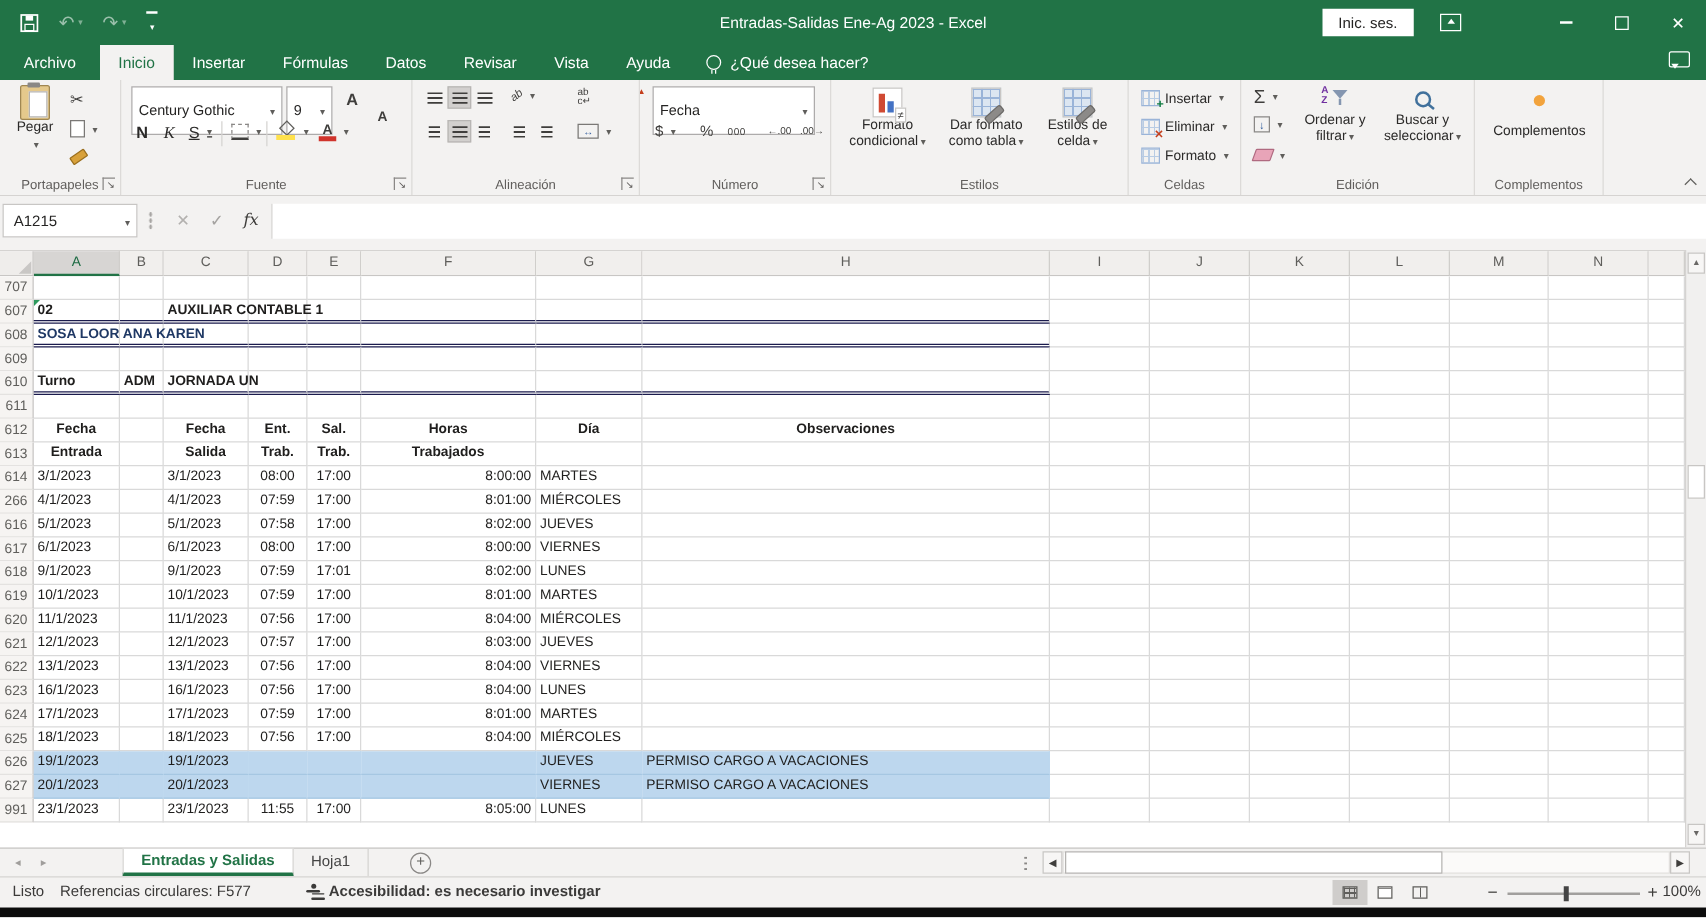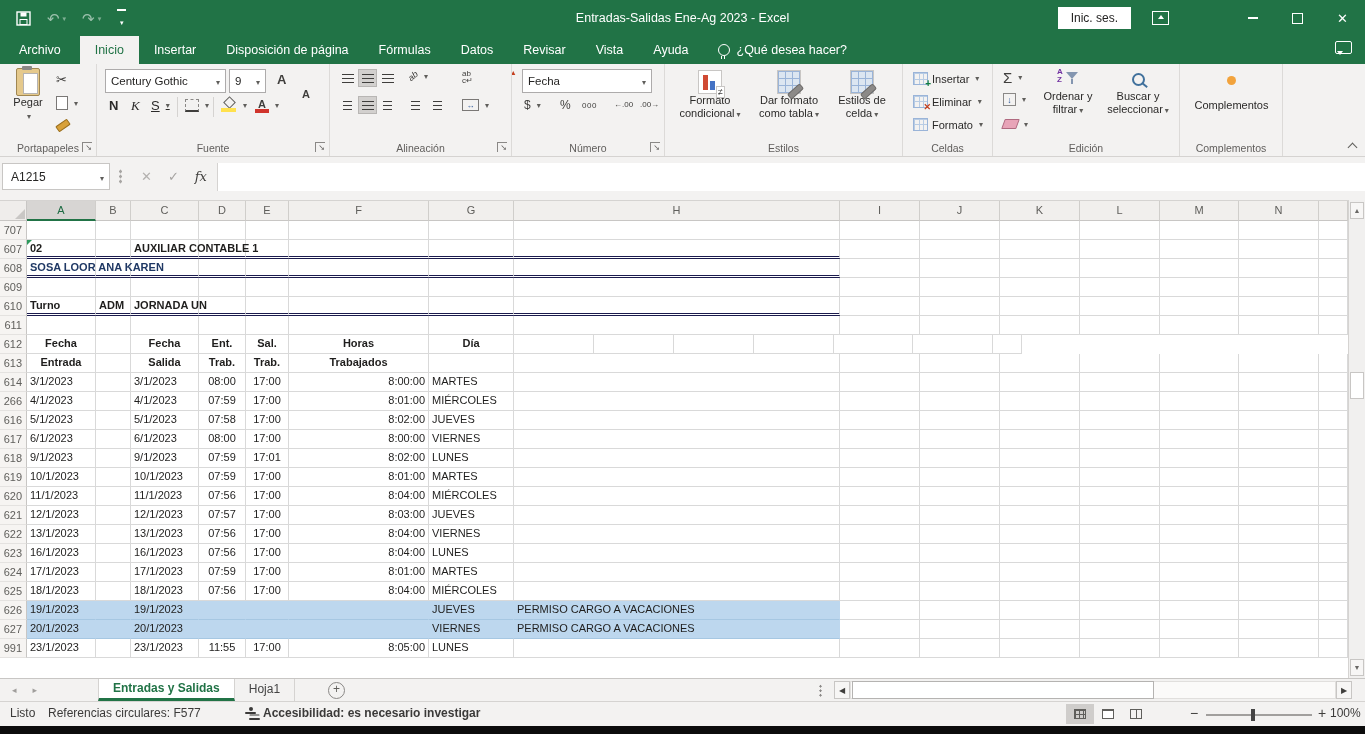--- a/index.html
+++ b/index.html
@@ -53,21 +53,21 @@
   .sb{position:absolute;display:flex;align-items:center;gap:4px;white-space:nowrap}
   
   .clip{width:22px;height:26px;background:#e5c98c;border:1px solid #a08752;border-radius:2px;position:relative}
   .clip::before{content:"";position:absolute;left:5px;top:-3px;width:10px;height:4px;background:#8a8886;border-radius:1px}
   .clip::after{content:"";position:absolute;left:6px;top:4px;width:13px;height:19px;background:#fff;border:1px solid #b5b3b1}
   .scis{font-size:13px;color:#3f3e3c}
   .copyic{width:10px;height:12px;border:1px solid #7a7876;background:#fff;position:relative}
   .copyic::after{content:"";position:absolute;left:3px;top:-4px;width:10px;height:12px;border:1px solid #7a7876;background:#fff;z-index:-1}
   .fmtbrush{width:12px;height:5px;background:#d8a13a;border:1px solid #9a6f1e;transform:rotate(-35deg);border-radius:1px}
   
-  .combo{position:absolute;background:#fff;border:1px solid #adabab;height:24px;display:flex;align-items:center;
+  .combo{position:absolute;background:#fff;border:1px solid #adabab;height:39px;display:flex;align-items:center;
          font-size:11.5px;padding:0 5px;box-sizing:border-box;color:#252423}
   .combo .dar{margin-left:auto}
   .grow-a{font-size:13px;font-weight:bold;color:#3f3e3c;position:relative}
   .grow-a i{position:absolute;right:-6px;top:-3px;font-style:normal;font-size:7px;color:#c43e1c}
   .shrink-a{font-size:11px;font-weight:bold;color:#3f3e3c;position:relative}
   .shrink-a i{position:absolute;right:-6px;top:-2px;font-style:normal;font-size:7px;color:#2b579a}
   .bold-n{font-weight:bold;font-size:13px}
   .ital-k{font-style:italic;font-size:13px;font-family:"Liberation Serif",serif}
   .und-s{font-size:13px;text-decoration:underline}
   .vdiv{position:absolute;width:1px;height:20px;background:#d5d3d1}
@@ -243,21 +243,20 @@
         </span>
       <span class="wb">✕</span>
     </div>
   </div>
 
   <div class="tabrow">
     <div id="ribbon-tabs">
         <div class="tab file">Archivo</div>
         <div class="tab active">Inicio</div>
         <div class="tab">Insertar</div>
-        <div class="tab">Disposición de página</div>
         <div class="tab">Fórmulas</div>
         <div class="tab">Datos</div>
         <div class="tab">Revisar</div>
         <div class="tab">Vista</div>
         <div class="tab">Ayuda</div>
       </div>
     <div class="tellme">
       <span class="bulb"></span>
       <span>¿Qué desea hacer?</span>
     </div>
@@ -605,20 +604,21 @@
       </div>
       <div class="grow">
         <div class="rn">612</div>
         <div class="cell chd" style="width: 69px;">Fecha</div>
         <div class="cell chd" style="width: 35px;"></div>
         <div class="cell chd" style="width: 68px;">Fecha</div>
         <div class="cell chd" style="width: 47px;">Ent.</div>
         <div class="cell chd" style="width: 43px;">Sal.</div>
         <div class="cell chd" style="width: 140px;">Horas</div>
         <div class="cell chd" style="width: 85px;">Día</div>
+        <div class="cell chd" style="width: 326px;">Observaciones</div>
         <div class="cell chd" style="width: 80px;"></div>
         <div class="cell chd" style="width: 80px;"></div>
         <div class="cell chd" style="width: 80px;"></div>
         <div class="cell chd" style="width: 80px;"></div>
         <div class="cell chd" style="width: 79px;"></div>
         <div class="cell chd" style="width: 80px;"></div>
         <div class="cell chd" style="width: 29px;"></div>
       </div>
       <div class="grow">
         <div class="rn">613</div>

